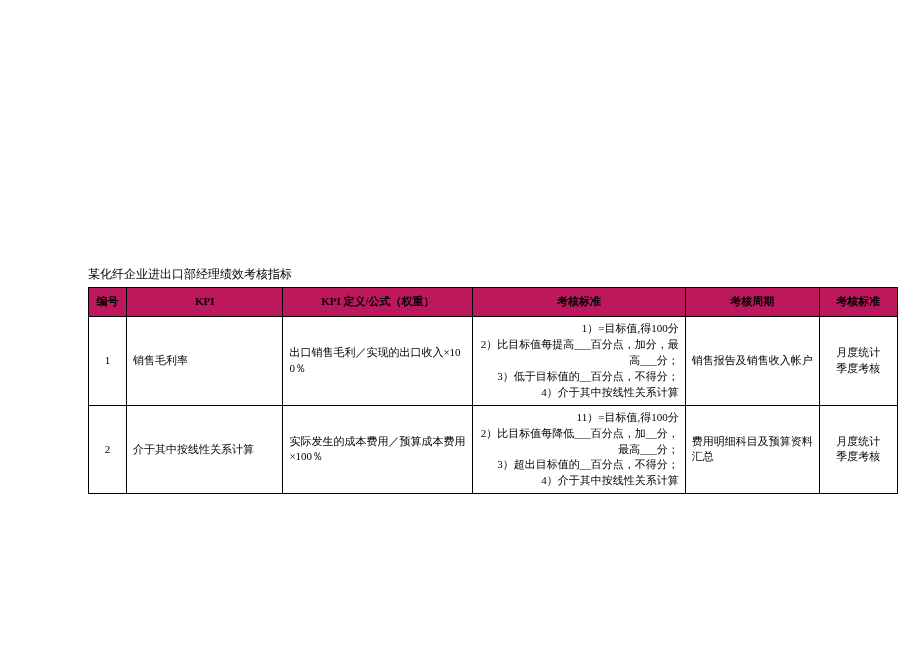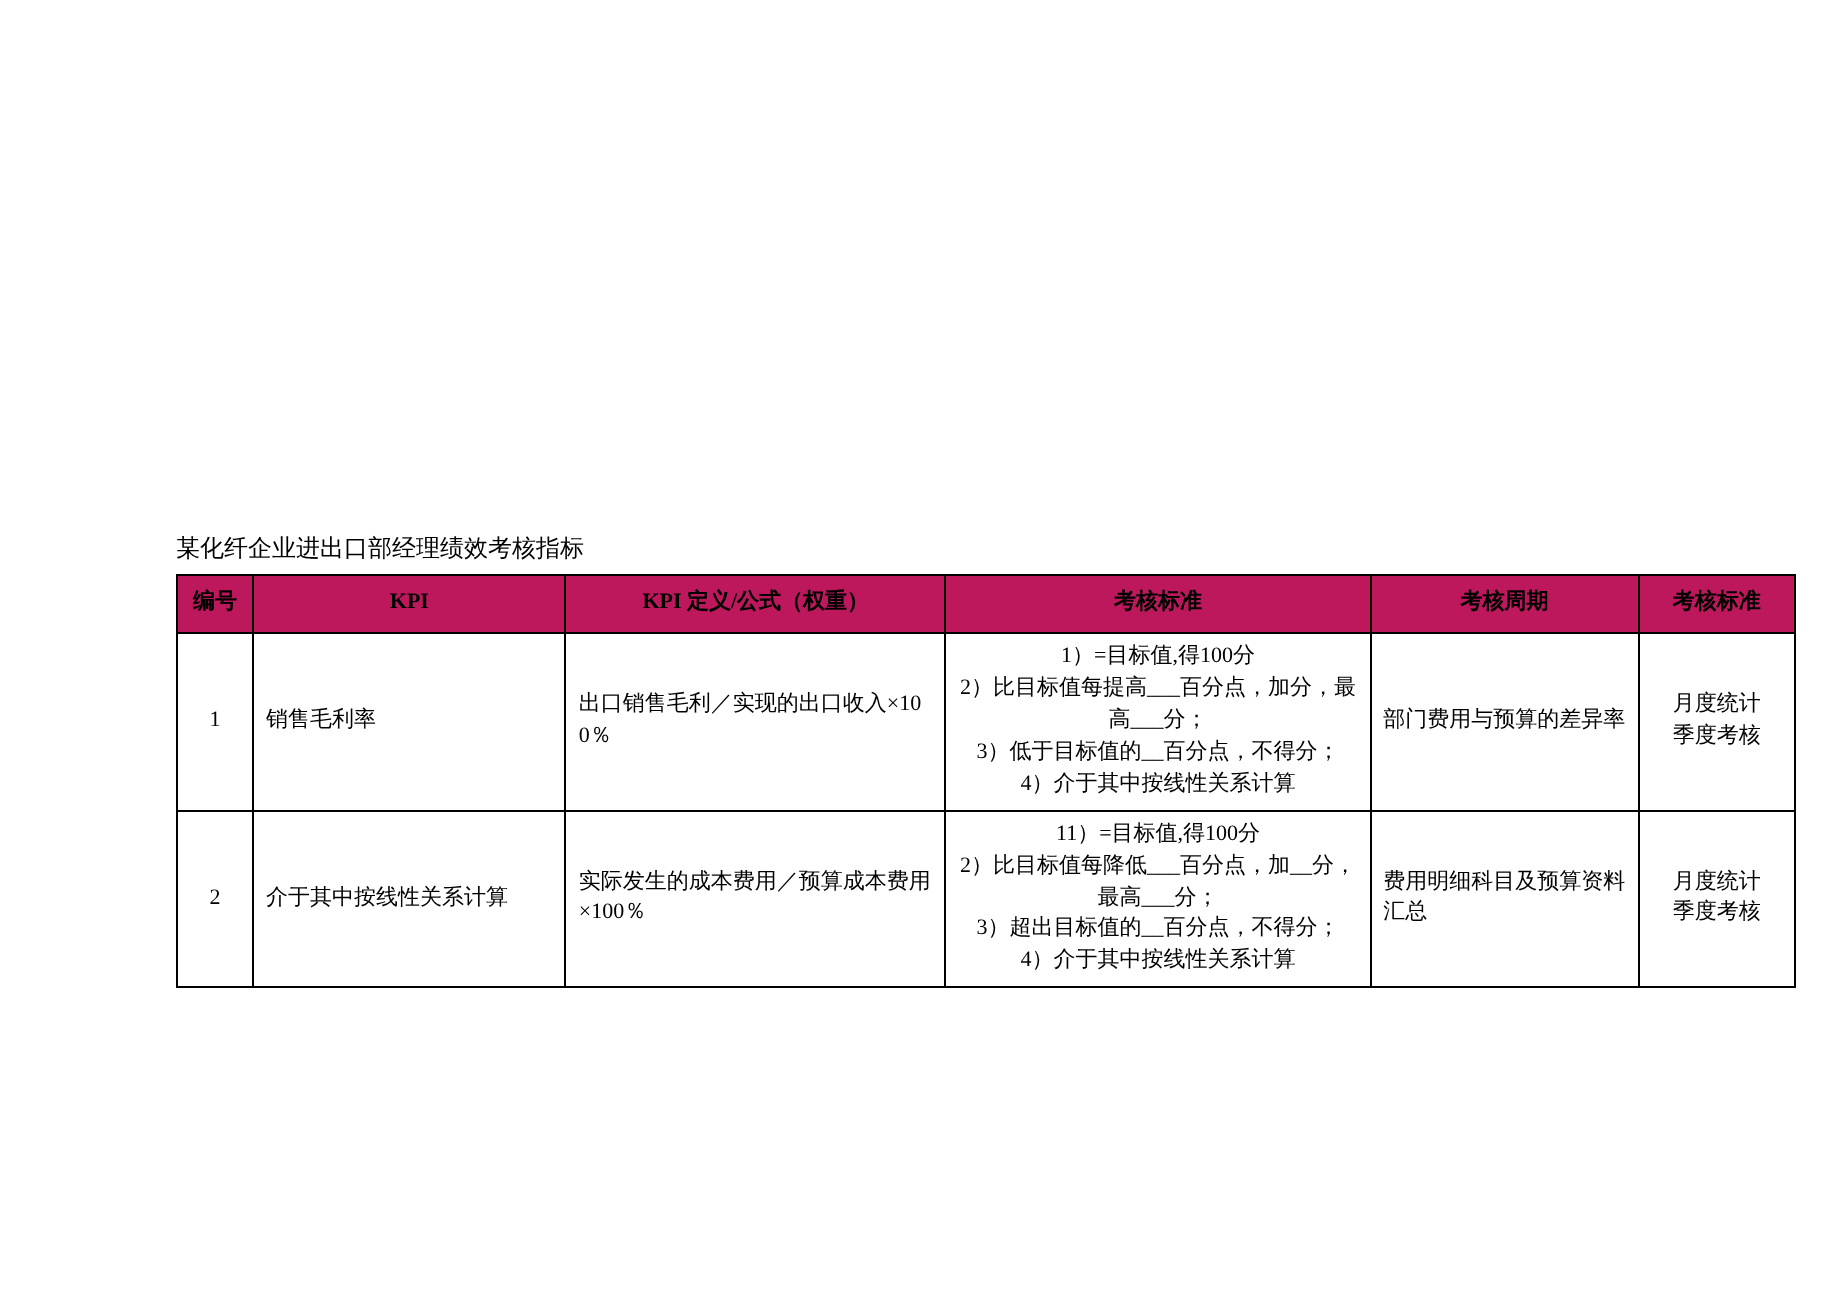--- a/index.html
+++ b/index.html
@@ -46,21 +46,21 @@
       padding-bottom: 6px;
     }
     .col-no { width: 34px; }
     .col-kpi { width: 140px; }
     .col-def { width: 170px; }
     .col-std { width: 190px; }
     .col-src { width: 120px; }
     .col-cycle { width: 70px; }
     td.center { text-align: center; }
     td.left { text-align: left; }
-    .criteria { white-space: pre-line; text-align: center;}
+    .criteria { white-space: pre-line; text-align: right;}
   </style>
 </head>
 <body>
 
 <div class="content-wrap">
   <div class="title">某化纤企业进出口部经理绩效考核指标</div>
 
   <table>
     <colgroup>
       <col class="col-no">
@@ -82,21 +82,21 @@
     </thead>
     <tbody>
       <tr>
         <td class="center">1</td>
         <td class="left">销售毛利率</td>
         <td class="left">出口销售毛利／实现的出口收入×100％</td>
         <td class="criteria">1）=目标值,得100分
 2）比目标值每提高___百分点，加分，最高___分；
 3）低于目标值的__百分点，不得分；
 4）介于其中按线性关系计算</td>
-        <td class="left">部门费用与预算的差异率</td>
+        <td class="left">销售报告及销售收入帐户</td>
         <td class="center criteria">月度统计
 季度考核</td>
       </tr>
       <tr>
         <td class="center">2</td>
         <td class="left">介于其中按线性关系计算</td>
         <td class="left">实际发生的成本费用／预算成本费用×100％</td>
         <td class="criteria">11）=目标值,得100分
 2）比目标值每降低___百分点，加__分，最高___分；
 3）超出目标值的__百分点，不得分；

